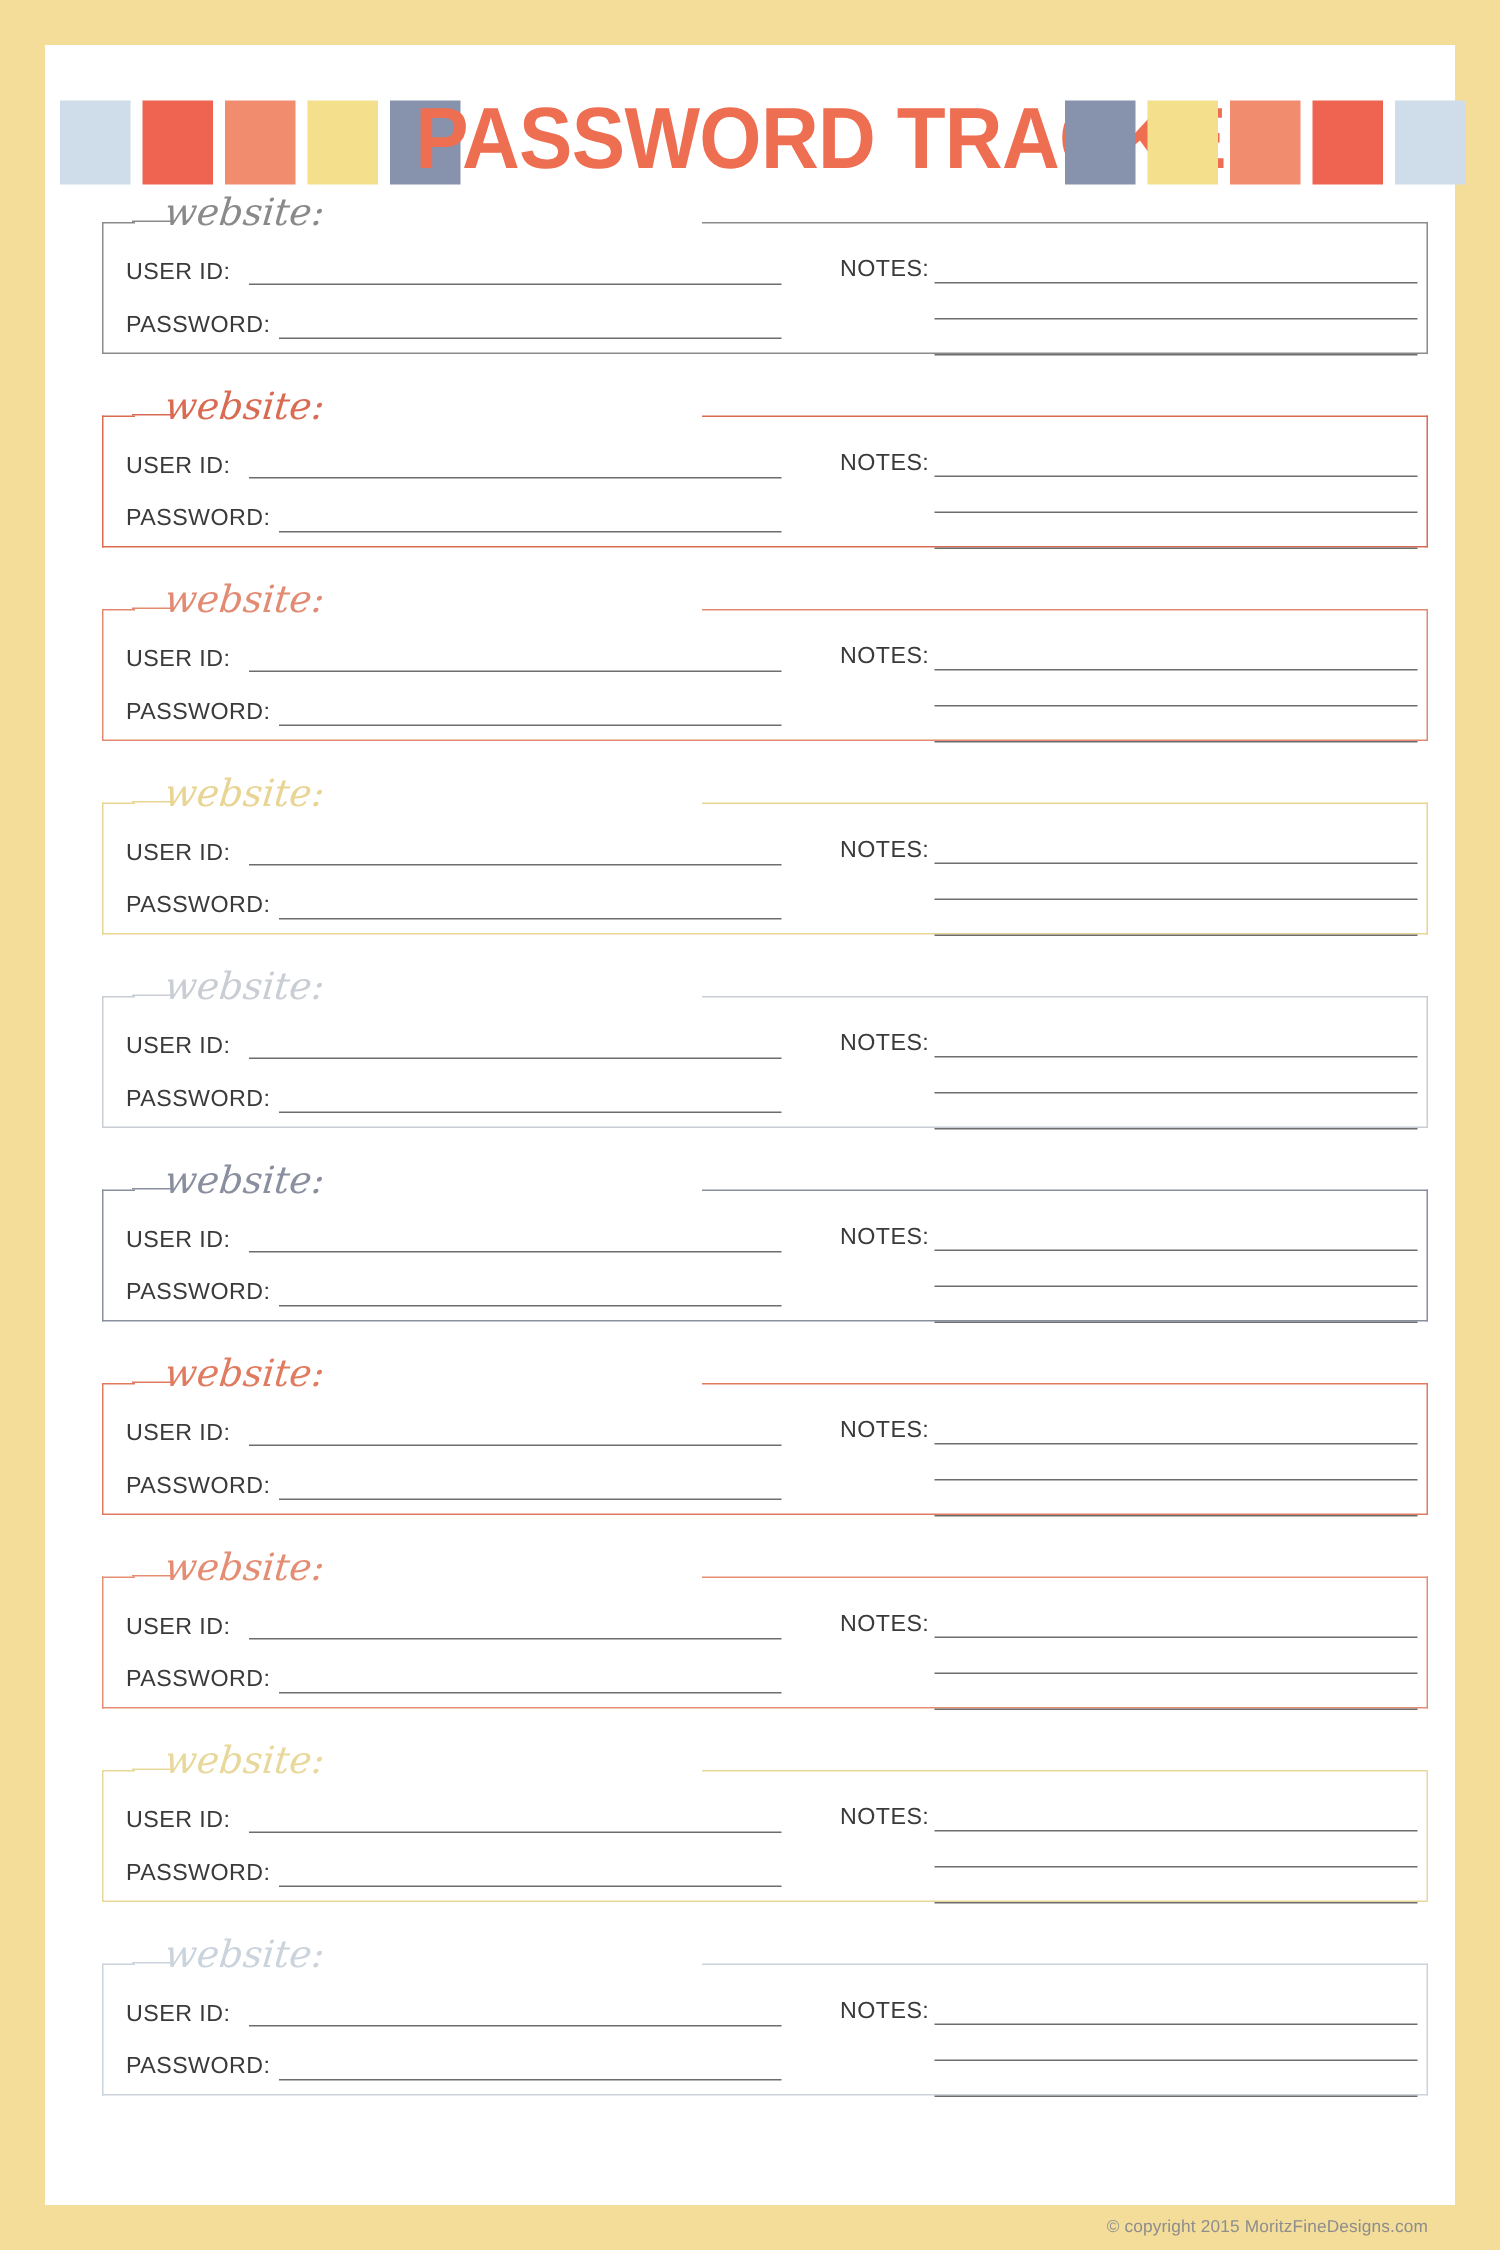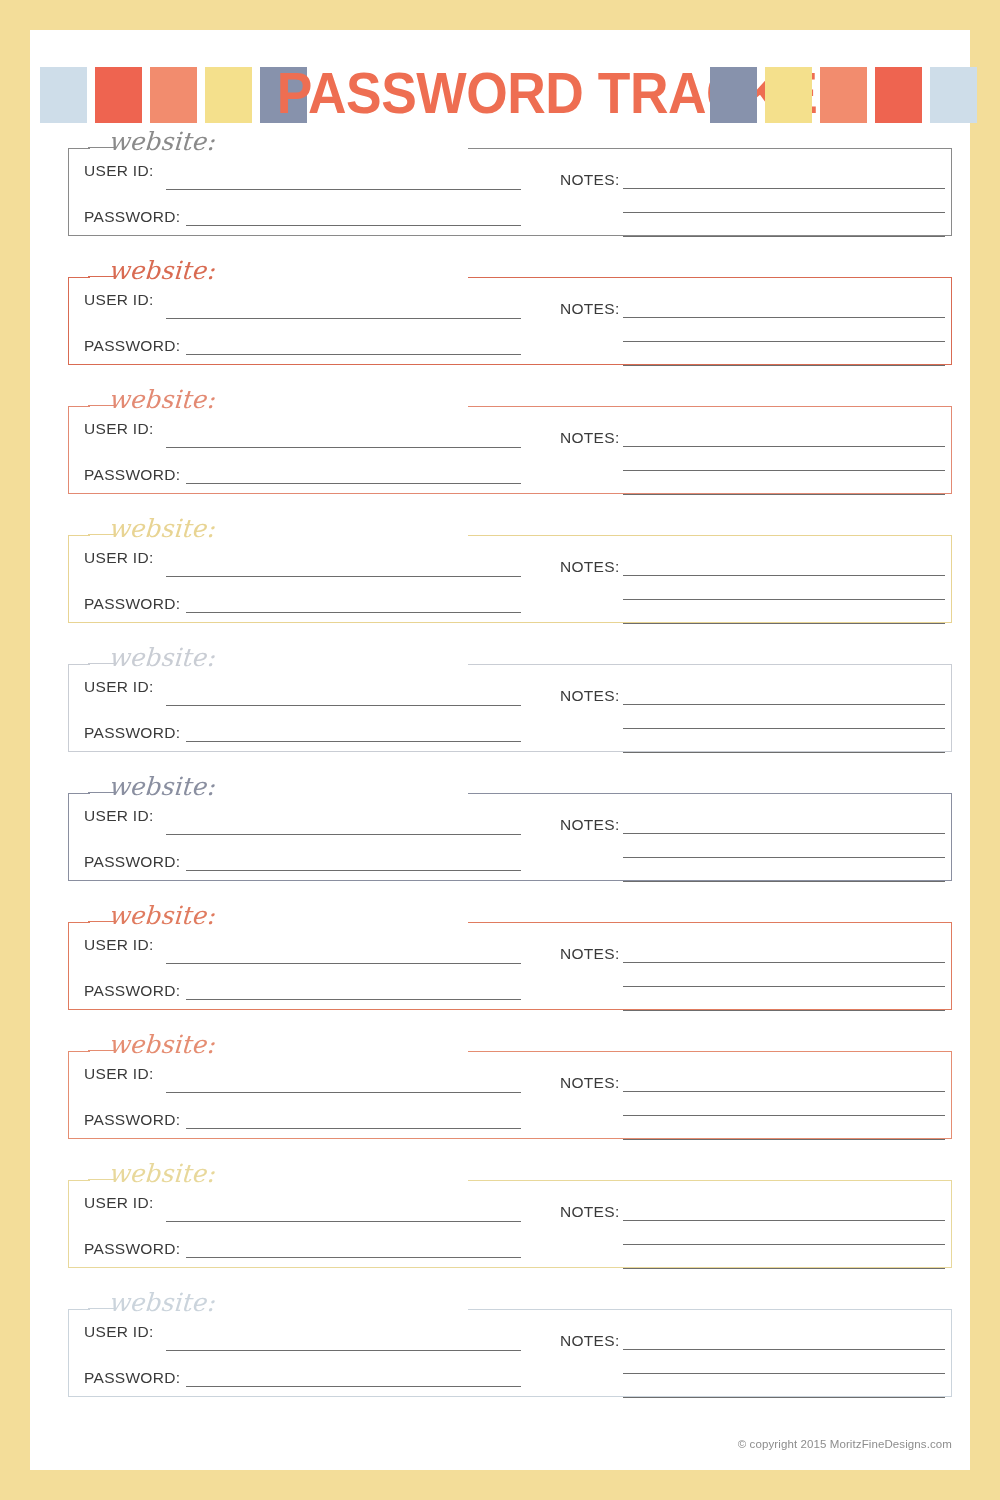--- a/index.html
+++ b/index.html
@@ -110,21 +110,21 @@
   }
 
   .fld {
     position: absolute;
     left: 16px;
     font-size: 15.5px;
     color: #3a3a3a;
     letter-spacing: 0.3px;
     white-space: nowrap;
   }
-  .fld.userid   { top: 26px; }
+  .fld.userid   { top: 37px; }
   .fld.password { top: 72px; }
 
   .rule {
     position: absolute;
     height: 0;
     border-top: 1.4px solid #6d6d6d;
   }
   .rule.user { left: 98px; width: 355px; top: 53px; }
   .rule.pass { left: 118px; width: 335px; top: 89px; }
 
@@ -145,21 +145,21 @@
     border-top: 1.4px solid #6d6d6d;
   }
   .nrule.n1 { top: 52px; }
   .nrule.n2 { top: 76px; }
   .nrule.n3 { top: 100px; }
 
   
   #footer {
     position: absolute;
     right: 18px;
-    top: 1408px;
+    top: 1449px;
     font-size: 11.5px;
     color: #8d8d8d;
     letter-spacing: 0.1px;
     white-space: nowrap;
   }
 </style>
 </head>
 <body>
 
 <div id="page">

